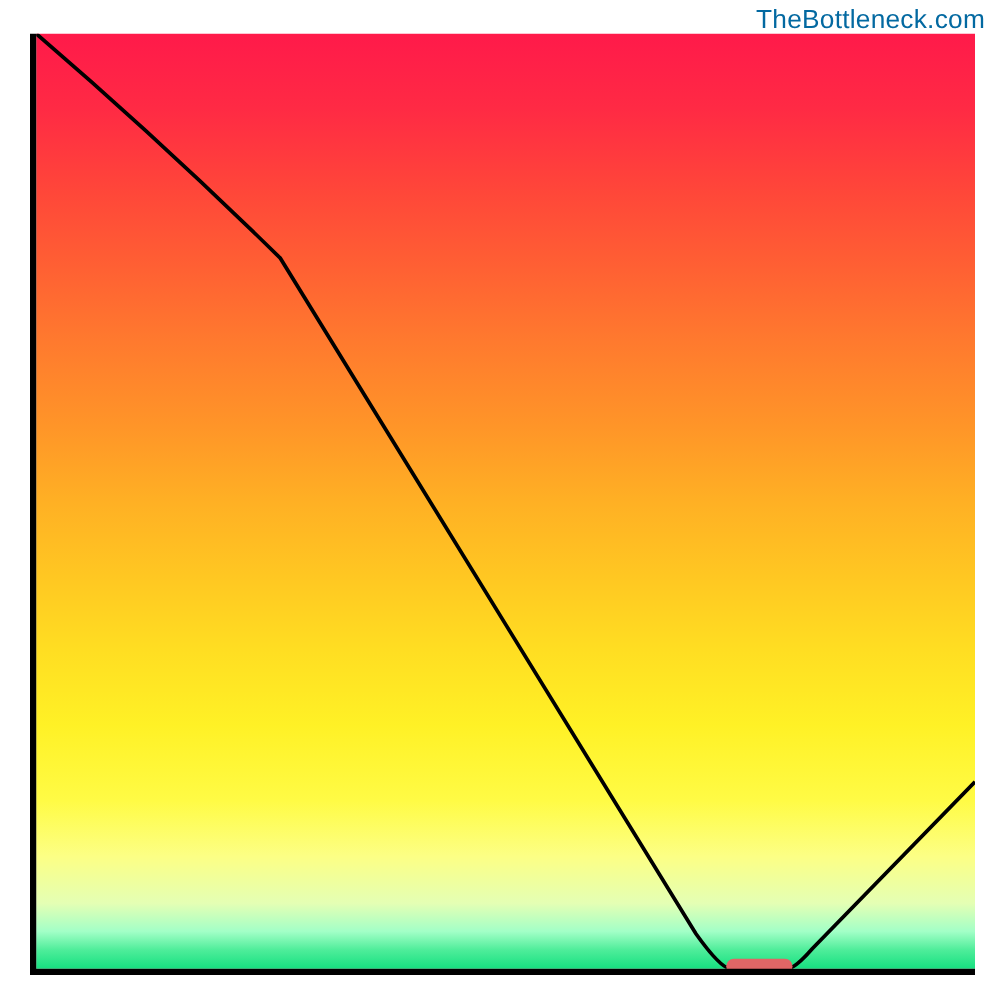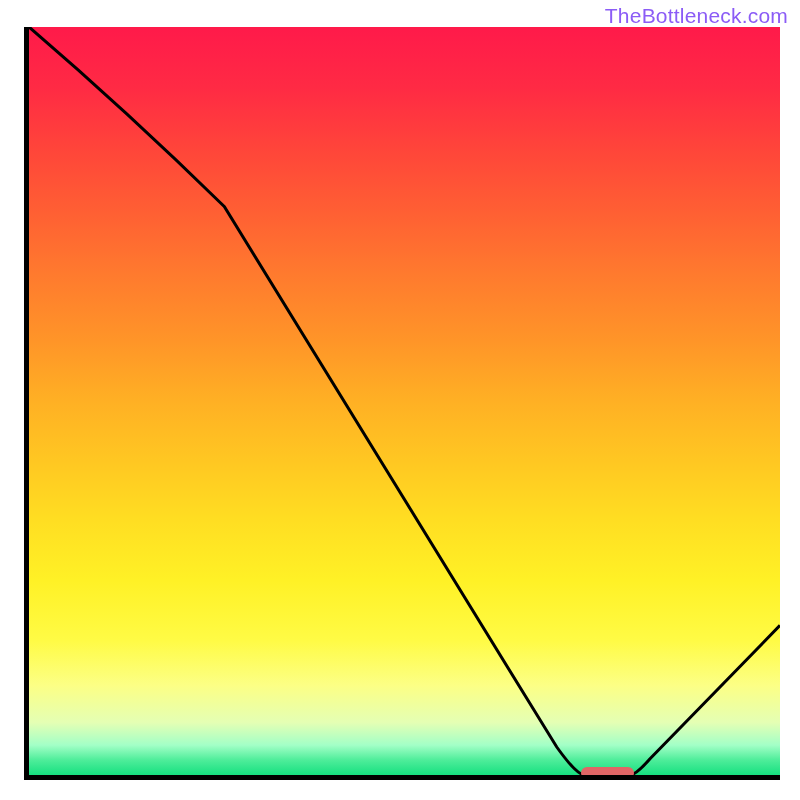--- a/index.html
+++ b/index.html
@@ -10,21 +10,21 @@
     height: 800px;
     background: #ffffff;
   }
   .attribution {
     position: absolute;
     top: 4px;
     right: 12px;
     font-family: Arial, Helvetica, sans-serif;
     font-size: 21px;
     font-weight: 500;
-    color: #8b5cf6;
+    color: #0369a1;
     letter-spacing: 0.2px;
   }
   .axis-line {
     position: absolute;
     background: #000;
   }
   .axis-x {
     left: 24px;
     bottom: 20px;
     width: 756px;

